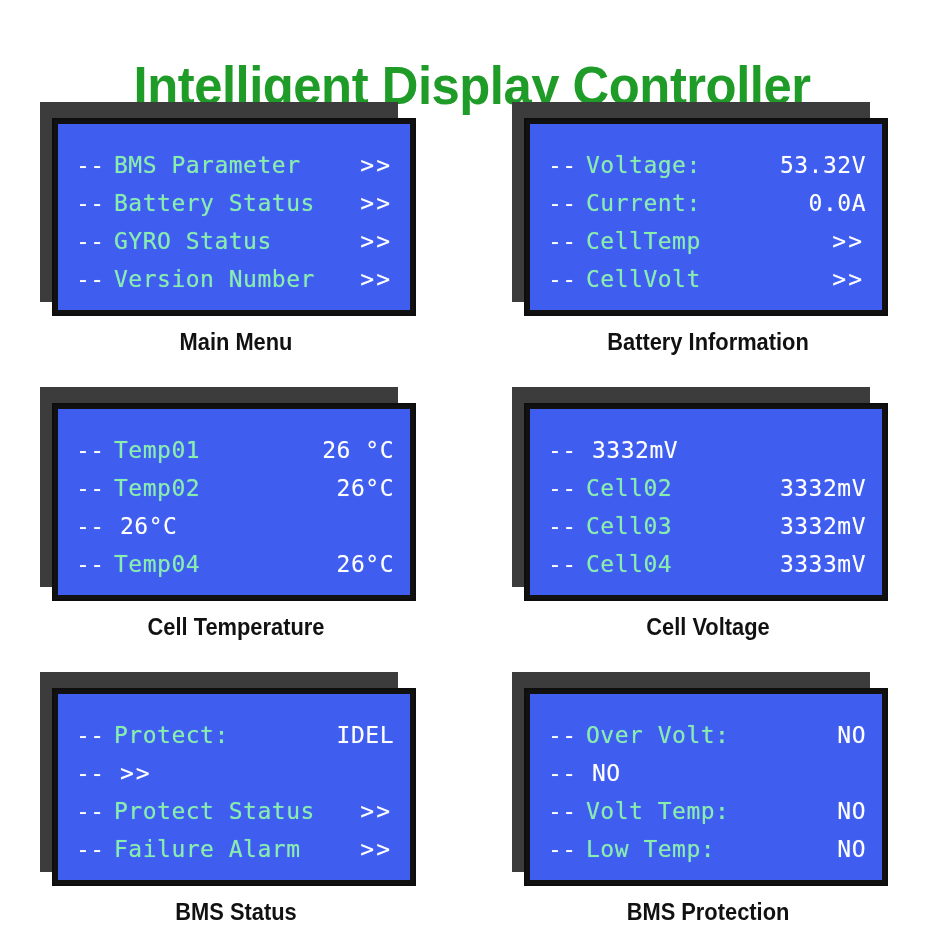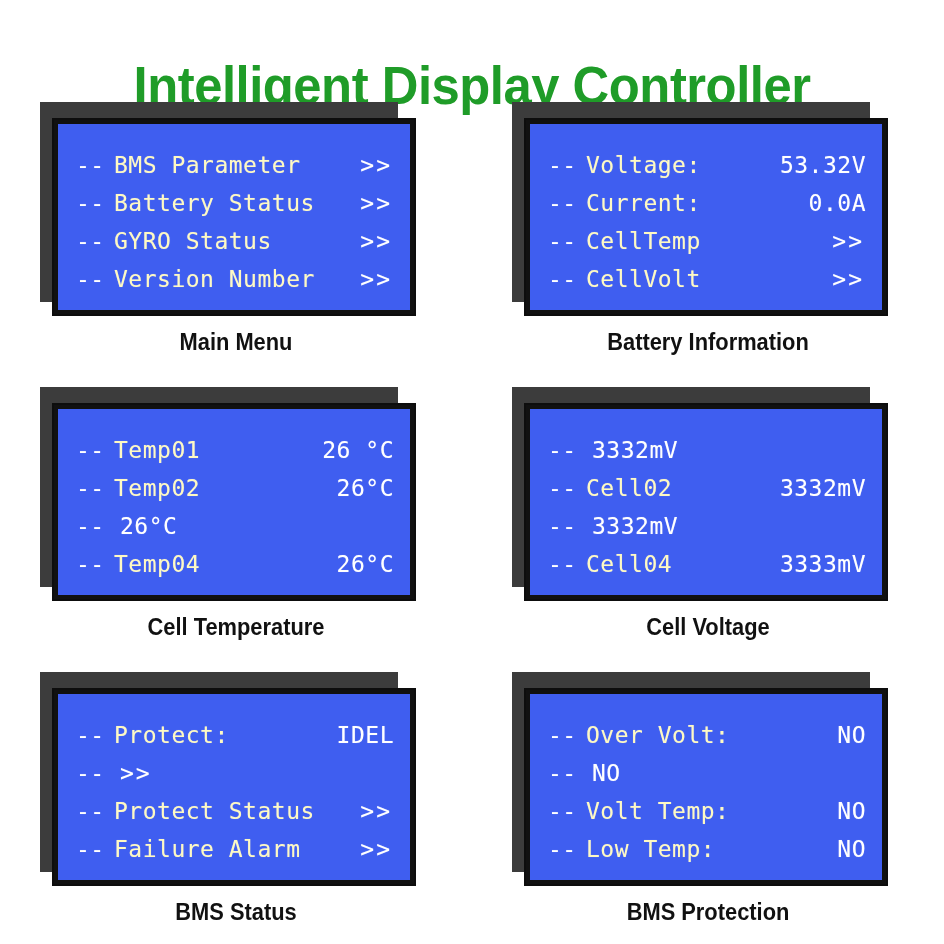--- a/index.html
+++ b/index.html
@@ -110,21 +110,21 @@
   }
 
   .lcd-bullet {
     flex: 0 0 auto;
     width: 38px;
     color: #ffffff;
   }
 
   .lcd-label {
     flex: 1 1 auto;
-    color: #fef9c3;
+    color: #86efac;
     overflow: hidden;
   }
 
   .lcd-value {
     flex: 0 0 auto;
     text-align: right;
     color: #ffffff;
     padding-left: 6px;
   }
 
@@ -198,21 +198,21 @@
       </div>
       <div class="panel-caption">Cell Temperature</div>
     </div>
     <div class="panel-cell">
       <div class="device">
         <div class="device-back"></div>
         <div class="device-front">
           <div class="lcd-screen">
             <div class="lcd-row"><span class="lcd-bullet">--</span><span class="lcd-value">3332mV</span></div>
             <div class="lcd-row"><span class="lcd-bullet">--</span><span class="lcd-label">Cell02</span><span class="lcd-value">3332mV</span></div>
-            <div class="lcd-row"><span class="lcd-bullet">--</span><span class="lcd-value">3332mV</span></div>
+            <div class="lcd-row"><span class="lcd-bullet">--</span><span class="lcd-label">Cell03</span><span class="lcd-value">3332mV</span></div>
             <div class="lcd-row"><span class="lcd-bullet">--</span><span class="lcd-label">Cell04</span><span class="lcd-value">3333mV</span></div>
           </div>
         </div>
       </div>
       <div class="panel-caption">Cell Voltage</div>
     </div>
     <div class="panel-cell">
       <div class="device">
         <div class="device-back"></div>
         <div class="device-front">

